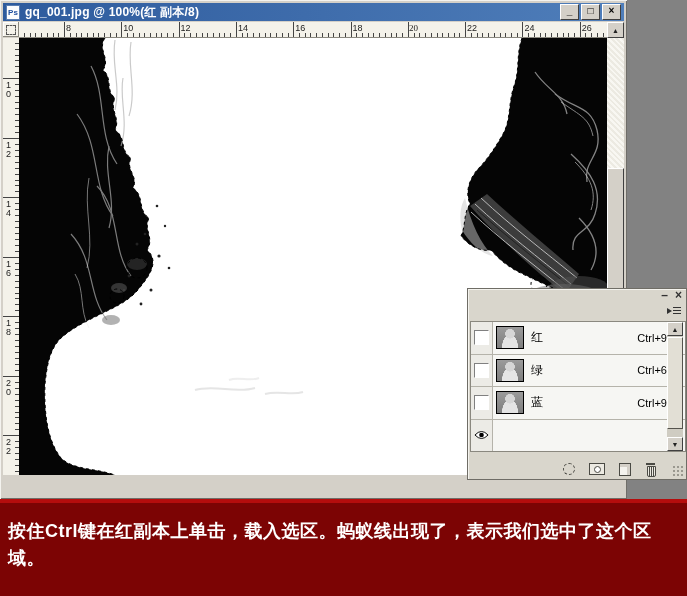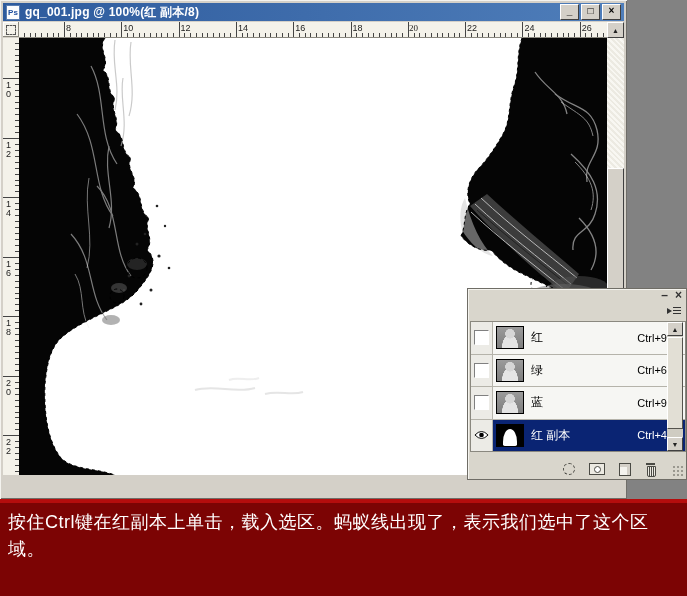--- a/index.html
+++ b/index.html
@@ -110,21 +110,21 @@
     box-shadow:inset -3px 3px 0 #d4d0c8;}
   .icon-trash{position:relative;width:11px;height:12px;}
   .icon-trash .lid{position:absolute;top:0;left:1px;width:9px;height:2px;background:#4a4a44;}
   .icon-trash .can{position:absolute;top:3px;left:2px;width:7px;height:9px;border:1px solid #4a4a44;
     border-radius:0 0 2px 2px;background:repeating-linear-gradient(90deg,#eceae2 0 1px,#4a4a44 1px 2px);}
   .panel-grip{position:absolute;right:1px;bottom:1px;width:13px;height:13px;
     background-image:radial-gradient(#9a988f 28%,transparent 32%);background-size:4px 4px;}
   
   .caption{position:absolute;left:0;top:499px;width:687px;height:97px;background:#7c0404;
     border-top:4px solid #b50d0d;box-sizing:border-box;}
-  .caption p{margin:6px 12px 0 8px;font-size:18px;line-height:27px;font-weight:normal;color:#ffffff;
+  .caption p{margin:15px 12px 0 8px;font-size:18px;line-height:27px;font-weight:bold;color:#ffffff;
     letter-spacing:0.5px;}
 </style>
 </head>
 <body>
 
 <div class="screen">
   <div class="workspace"></div>
 
   <div class="doc-window">
     <div class="titlebar">
@@ -510,25 +510,20 @@
     </div>
   </div>
         <div class="ch-row selected visible">
     <div class="eye-cell">
 
       <svg class="eye-icon" width="15" height="10" viewBox="0 0 16 10">
         <path d="M1,5 Q8,-2.5 15,5 Q8,12.5 1,5 Z" fill="#fff" stroke="#000" stroke-width="1"></path>
         <circle cx="8" cy="5" r="2.5" fill="#000"></circle>
       </svg>
     </div>
-    <div class="ch-content">
-      <span class="thumb thumb-mask"></span>
-      <span class="ch-name">红 副本</span>
-      <span class="ch-shortcut">Ctrl+4</span>
-    </div>
   </div>
       </div>
 
     <div class="panel-scroll">
       <div class="scroll-btn" style="left:0;top:0;">
           <span>▲</span>
         </div>
       <div class="panel-thumb"></div>
       <div class="scroll-btn" style="left:0;bottom:0;top:auto;">
           <span>▼</span>

